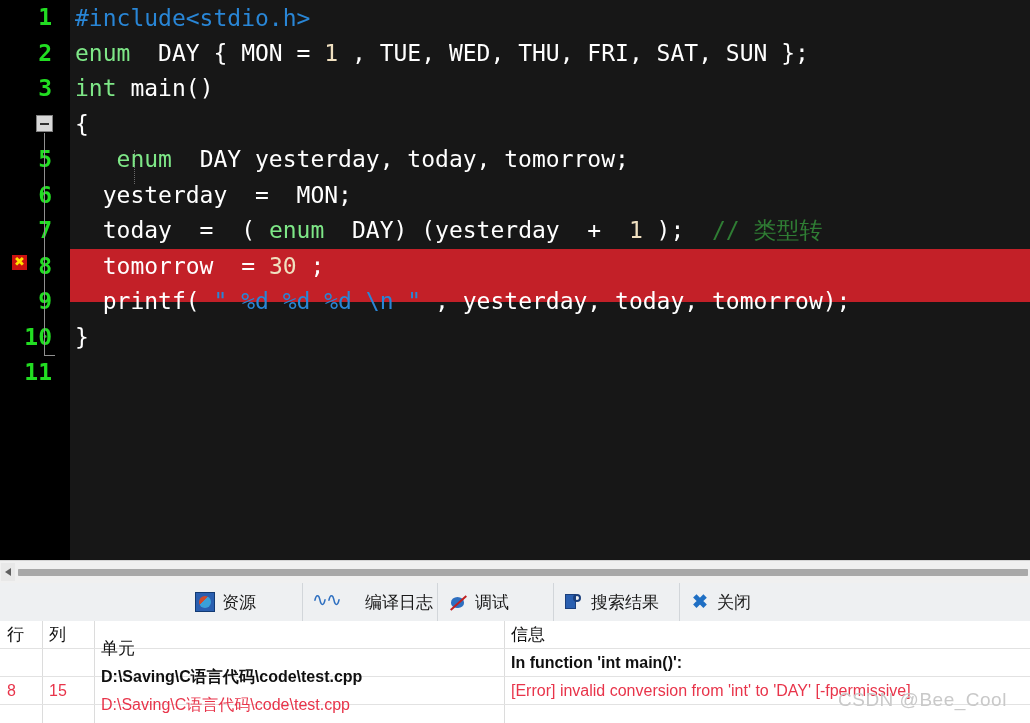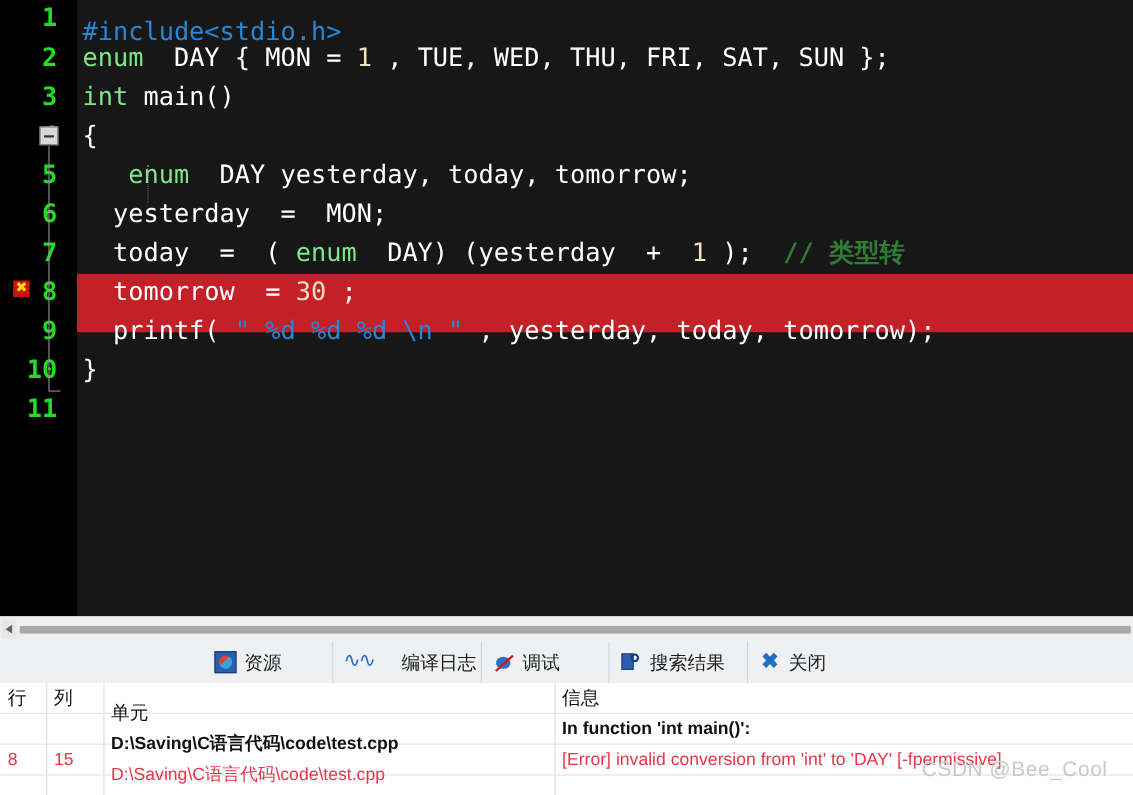--- a/index.html
+++ b/index.html
@@ -74,21 +74,21 @@
     width: 960px;
     height: 35.5px;
     background: #c32028;
   }
 
   
   .kw   { color: #7ee787; }      
   .pre  { color: #2986d6; }      
   .str  { color: #2986d6; }      
   .num  { color: #f0e0c0; }      
-  .cmt  { color: #2f7d34; font-weight: bold; }
+  .cmt  { color: #2f7d34; }
   .wht  { color: #ffffff; }
 
   
   .fold-box {
     position: absolute;
     left: 36px;
     top: 9px;
     width: 17px;
     height: 17px;
     background: #d8d8d8;
@@ -386,21 +386,21 @@
     <div class="ln" style="top:355px;">11</div>
 
     <div class="errmark" style="top:255px;">✖</div>
 
     <div class="fold-box" style="top:115px;"></div>
     <div class="fold-line"></div>
     <div class="fold-foot"></div>
 
     <div class="indent-guide"></div>
 
-    <div class="codeline" style="top:12px;text-align:center;"><span class="pre">#include&lt;stdio.h&gt;</span></div>
+    <div class="codeline" style="top:1px;text-align:center;"><span class="pre">#include&lt;stdio.h&gt;</span></div>
 
     <div class="codeline" style="top:35.5px;"><span class="kw">enum</span><span class="wht">  DAY { MON = </span><span class="num">1</span><span class="wht"> , TUE, WED, THU, FRI, SAT, SUN };</span></div>
 
     <div class="codeline" style="top:71px;"><span class="kw">int</span><span class="wht"> main()</span></div>
 
     <div class="codeline" style="top:106.5px;"><span class="wht">{</span></div>
 
     <div class="codeline" style="top:142px;"><span class="wht">   </span><span class="kw">enum</span><span class="wht">  DAY yesterday, today, tomorrow;</span></div>
 
     <div class="codeline" style="top:177.5px;"><span class="wht">  yesterday  =  MON;</span></div>

